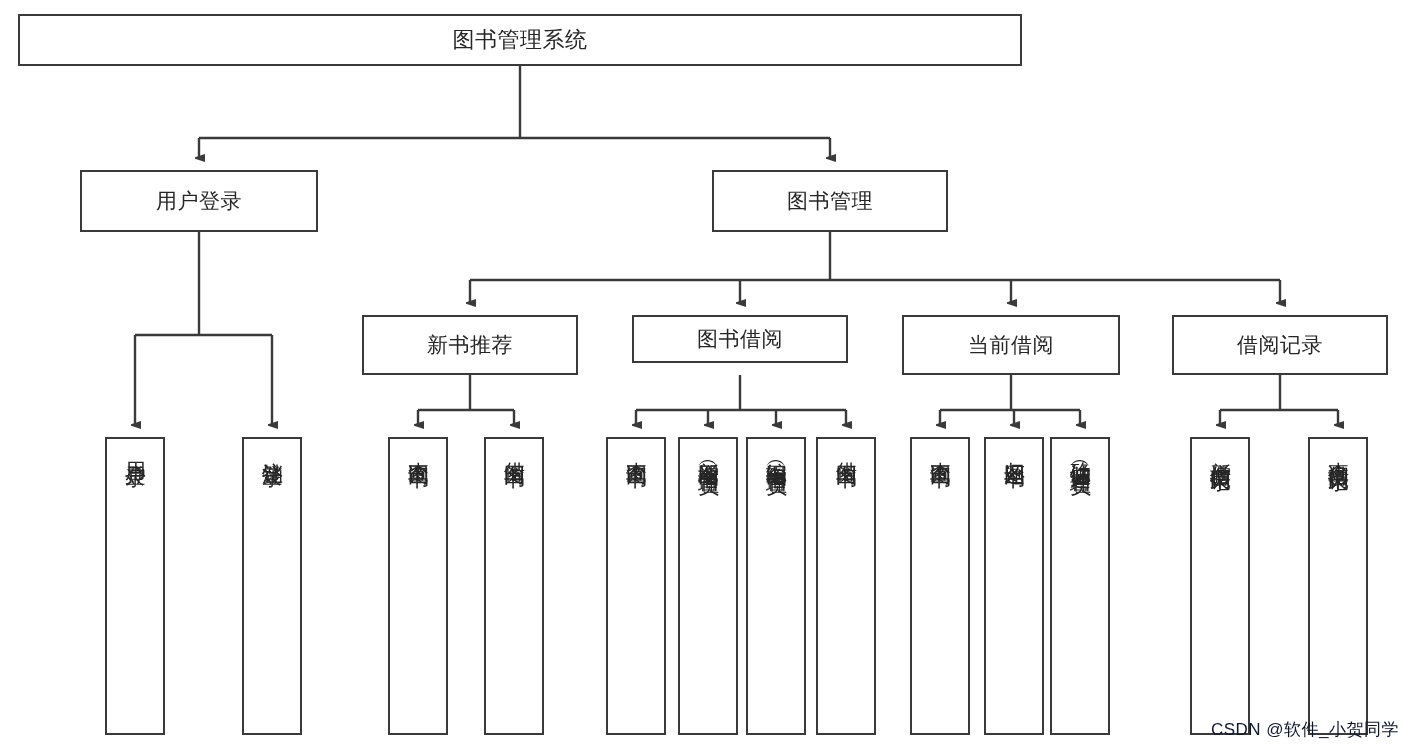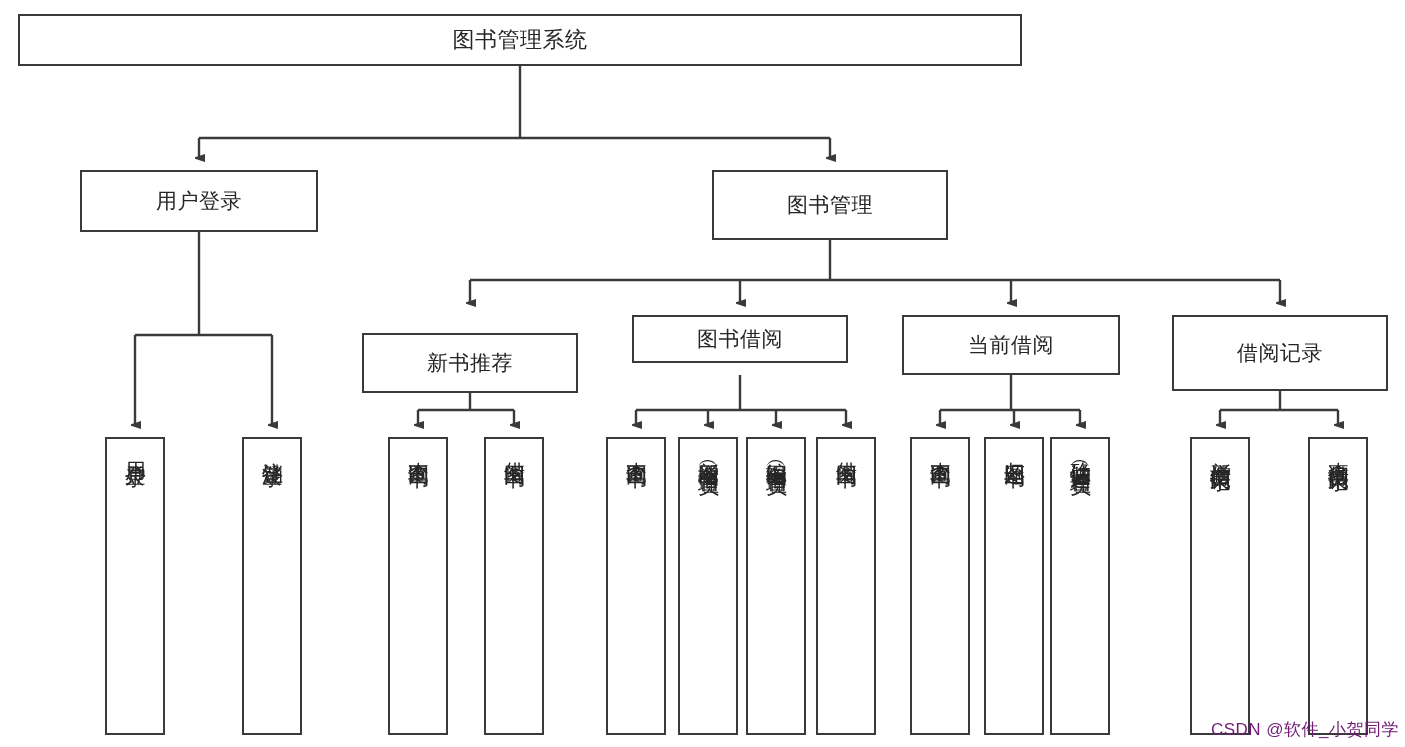--- a/index.html
+++ b/index.html
@@ -20,21 +20,21 @@
   }
   .root .box-label{font-size:22px;}
   .leaf{align-items:flex-start;justify-content:center;padding-top:6px;}
   .leaf .box-label{
     writing-mode:vertical-rl;text-orientation:upright;
     font-size:21px;line-height:1.28;letter-spacing:2px;white-space:normal;
     text-align:left;height:auto;
   }
   .watermark{
     position:absolute;right:6px;bottom:6px;
-    color:#701a75;font-size:17px;letter-spacing:.5px;
+    color:#0f172a;font-size:17px;letter-spacing:.5px;
     user-select:none;white-space:nowrap;
   }
 </style>
 </head>
 <body>
 
 <div id="stage">
 
   <svg id="connectors" width="1405" height="747">
     <defs>
@@ -79,33 +79,33 @@
       </g>
   </svg>
 
   <div id="nodes">
       <div class="box root" style="left: 18px; top: 14px; width: 1004px; height: 52px;">
         <span class="box-label">图书管理系统</span>
       </div>
       <div class="box" style="left: 80px; top: 170px; width: 238px; height: 62px;">
         <span class="box-label">用户登录</span>
       </div>
-      <div class="box" style="left: 712px; top: 170px; width: 236px; height: 70px; justify-content: center;">
+      <div class="box" style="left: 712px; top: 170px; width: 236px; height: 62px; justify-content: center;">
         <span class="box-label">图书管理</span>
       </div>
-      <div class="box" style="left: 362px; top: 333px; width: 216px; height: 60px;">
+      <div class="box" style="left: 362px; top: 315px; width: 216px; height: 60px;">
         <span class="box-label">新书推荐</span>
       </div>
       <div class="box" style="left: 632px; top: 315px; width: 216px; height: 48px;">
         <span class="box-label">图书借阅</span>
       </div>
       <div class="box" style="left: 902px; top: 315px; width: 218px; height: 60px; justify-content: center;">
         <span class="box-label">当前借阅</span>
       </div>
-      <div class="box" style="left: 1172px; top: 315px; width: 216px; height: 76px;">
+      <div class="box" style="left: 1172px; top: 315px; width: 216px; height: 60px;">
         <span class="box-label">借阅记录</span>
       </div>
       <div class="box leaf" style="left: 105px; top: 437px; width: 60px; height: 298px;">
         <span class="box-label">用户登录</span>
       </div>
       <div class="box leaf" style="left: 242px; top: 437px; width: 60px; height: 298px;">
         <span class="box-label">注销登录</span>
       </div>
       <div class="box leaf" style="left: 388px; top: 437px; width: 60px; height: 298px;">
         <span class="box-label">查询图书</span>

